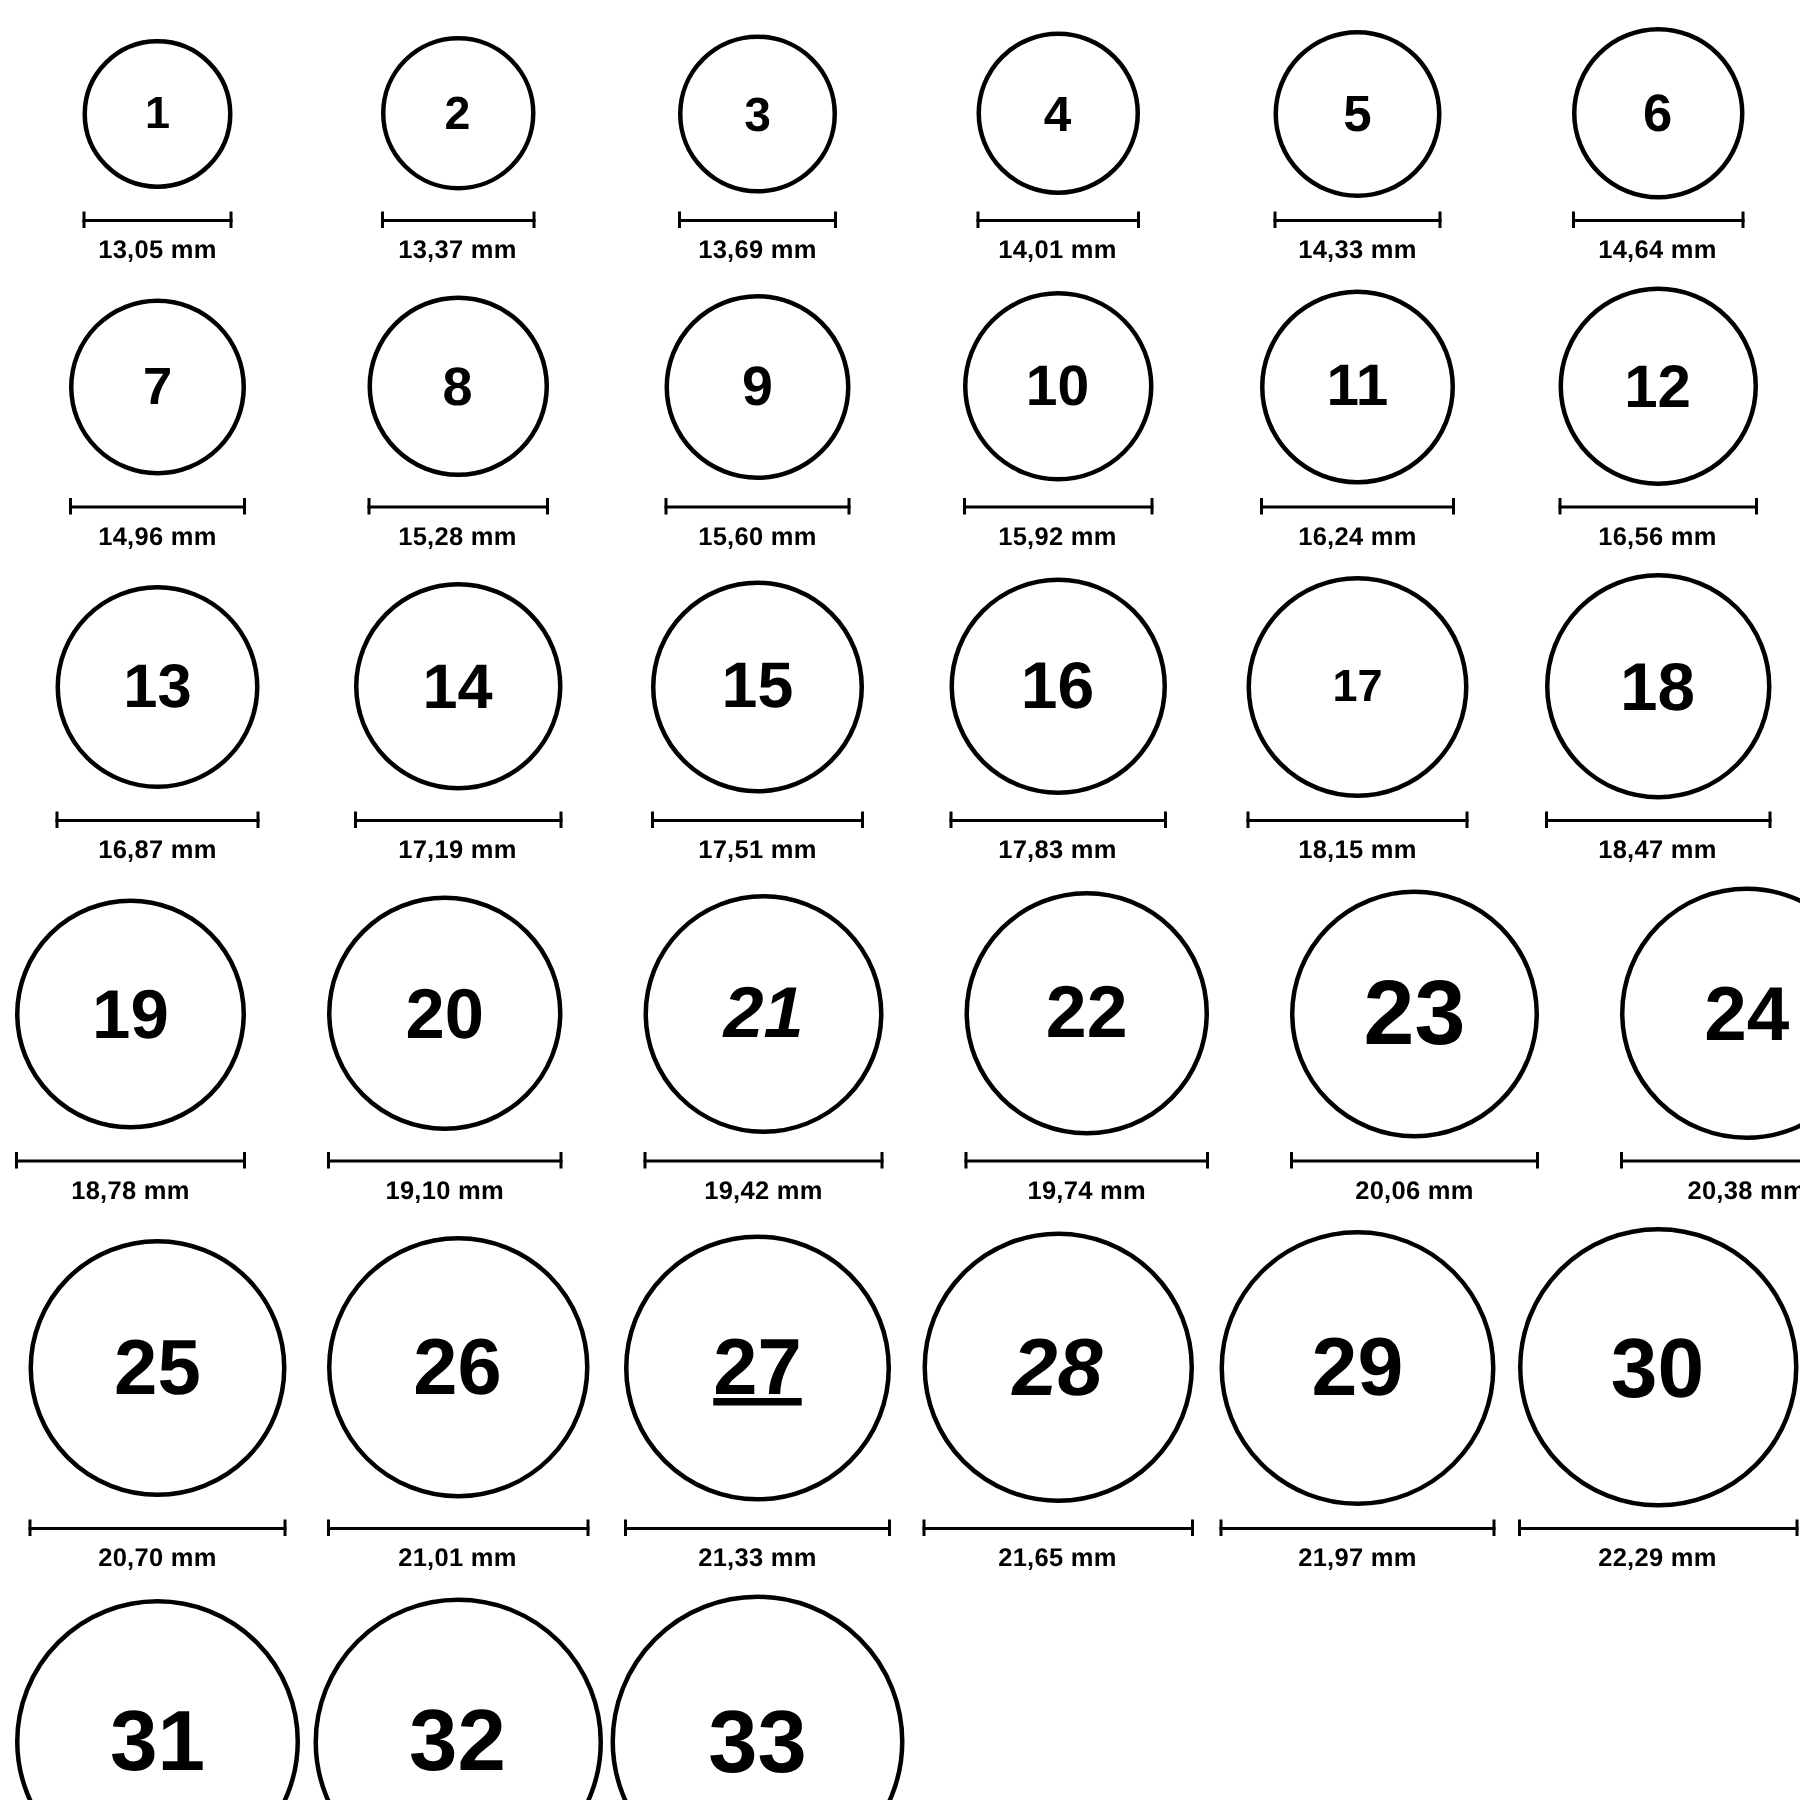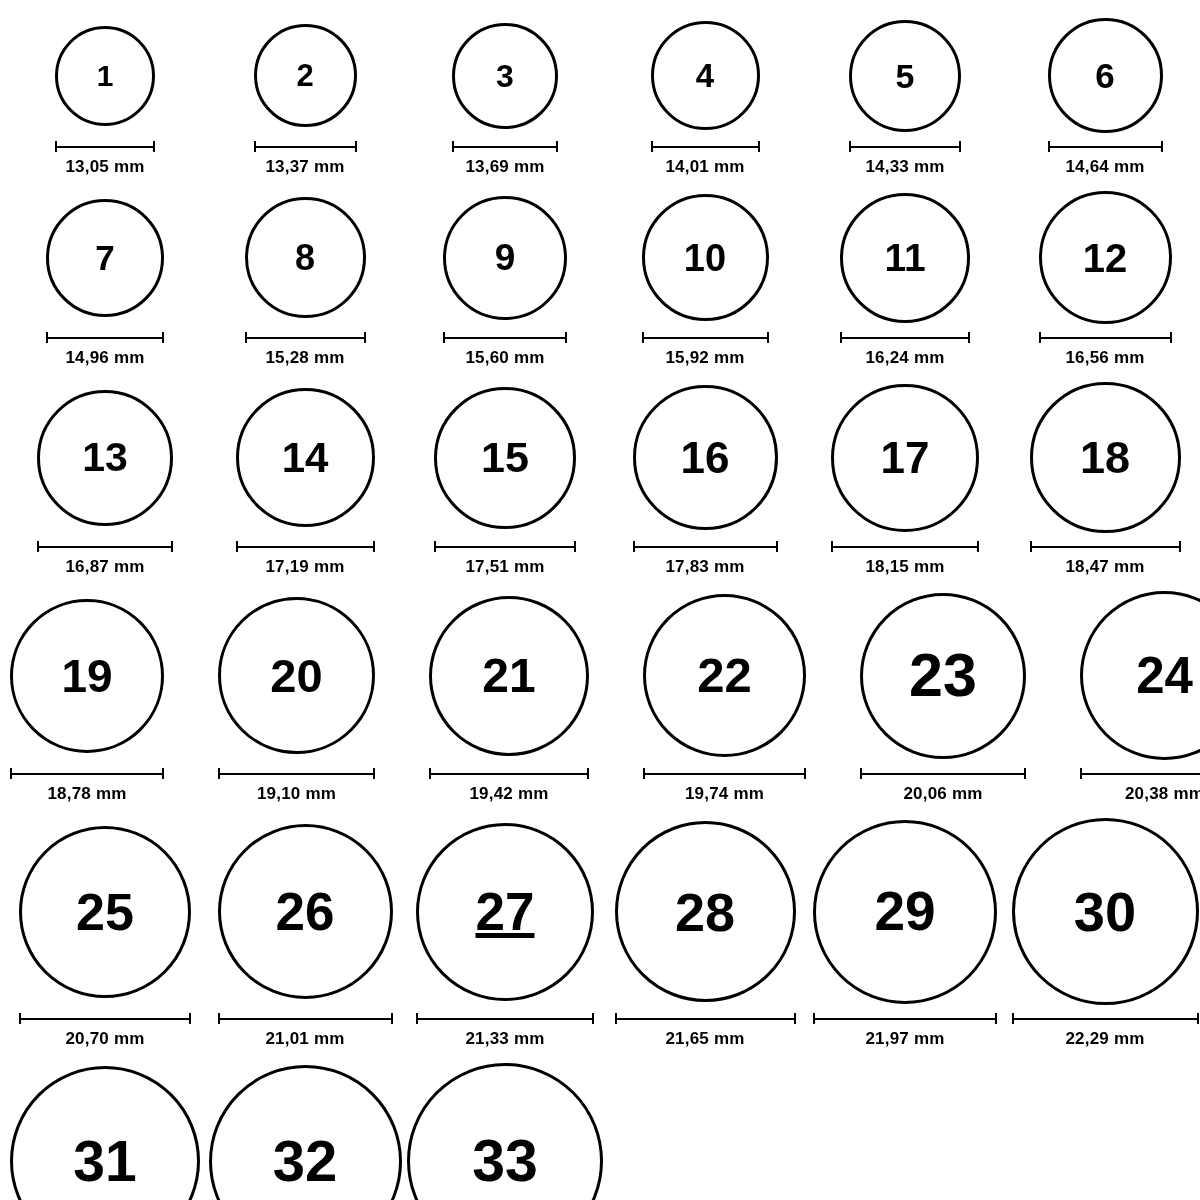--- a/index.html
+++ b/index.html
@@ -328,21 +328,21 @@
           <div class="dim-bar" style="width: 145px;">
             <span class="dim-cap-l"></span>
             <span class="dim-cap-r"></span>
           </div>
         </div>
         <div class="mm">17,83 mm</div>
       </div>
       <div class="cell">
         <div class="circle-wrap" style="height: 151px;">
           <div class="circle" style="width: 148px; height: 148px;">
-            <span class="size-num" style="font-size: 44px;">17</span>
+            <span class="size-num" style="font-size: 30px;">17</span>
           </div>
         </div>
         <div class="dim">
           <div class="dim-bar" style="width: 148px;">
             <span class="dim-cap-l"></span>
             <span class="dim-cap-r"></span>
           </div>
         </div>
         <div class="mm">18,15 mm</div>
       </div>
@@ -384,21 +384,21 @@
         </div>
         <div class="dim">
           <div class="dim-bar" style="width: 157px;">
             <span class="dim-cap-l"></span>
             <span class="dim-cap-r"></span>
           </div>
         </div>
         <div class="mm">19,10 mm</div>
       </div>
       <div class="cell">
-        <div class="circle-wrap" style="height: 169px;">
+        <div class="circle-wrap" style="height: 169px; font-style: italic;">
           <div class="circle" style="width: 160px; height: 160px;">
             <span class="size-num" style="font-size: 48px;">21</span>
           </div>
         </div>
         <div class="dim">
           <div class="dim-bar" style="width: 160px;">
             <span class="dim-cap-l"></span>
             <span class="dim-cap-r"></span>
           </div>
         </div>
@@ -485,21 +485,21 @@
         <div class="dim">
           <div class="dim-bar" style="width: 178px;">
             <span class="dim-cap-l"></span>
             <span class="dim-cap-r"></span>
           </div>
         </div>
         <div class="mm">21,33 mm</div>
       </div>
       <div class="cell">
         <div class="circle-wrap" style="height: 187px;">
-          <div class="circle" style="width: 181px; height: 181px;">
+          <div class="circle" style="width: 181px; height: 181px; font-style: italic;">
             <span class="size-num" style="font-size: 54px;">28</span>
           </div>
         </div>
         <div class="dim">
           <div class="dim-bar" style="width: 181px;">
             <span class="dim-cap-l"></span>
             <span class="dim-cap-r"></span>
           </div>
         </div>
         <div class="mm">21,65 mm</div>

